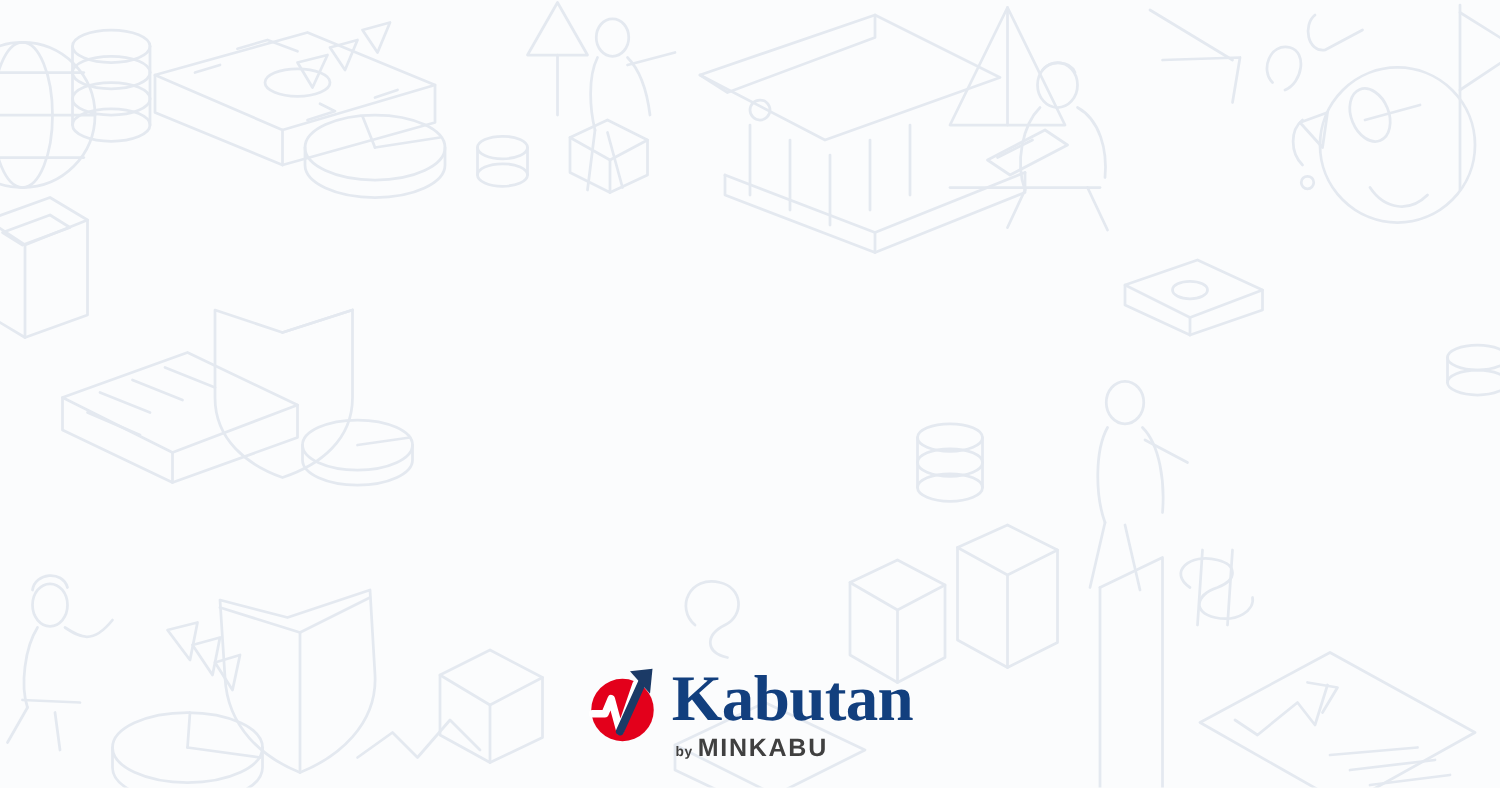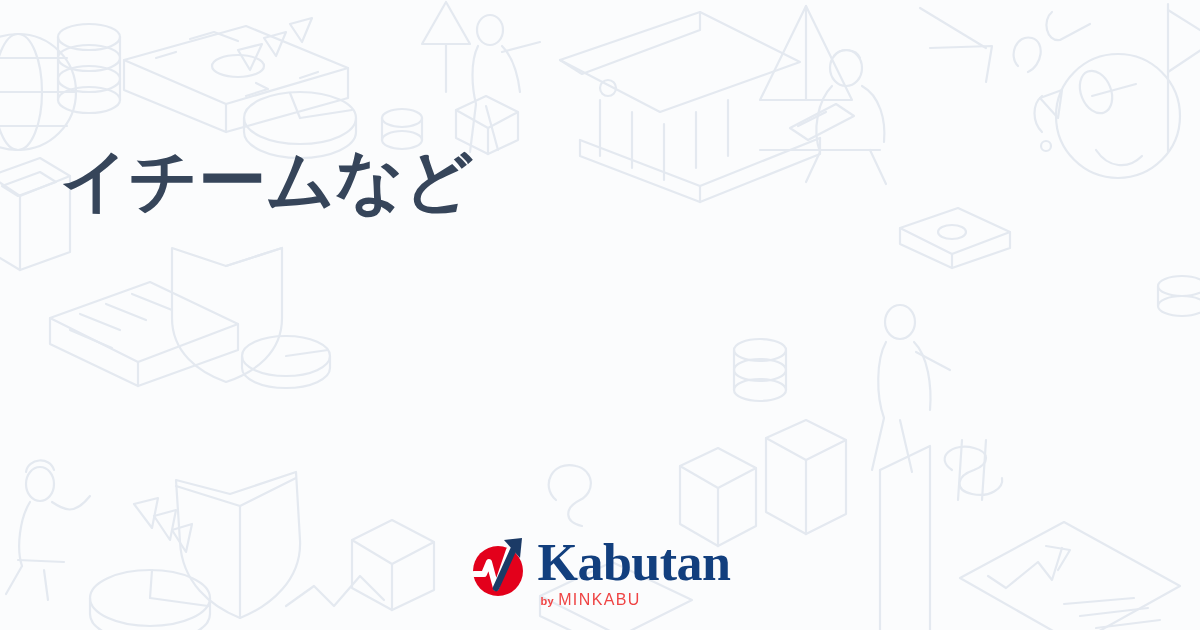--- a/index.html
+++ b/index.html
@@ -92,34 +92,34 @@
     color: #123f7e;
     letter-spacing: -0.5px;
   }
   #logo-byline {
     margin-top: 3px;
     margin-left: 3px;
     font-family: "Liberation Sans", sans-serif;
     font-size: 13px;
     font-weight: bold;
     letter-spacing: 1.1px;
-    color: #ef4444;
+    color: #404040;
     display: flex;
     align-items: baseline;
     gap: 4px;
   }
   #logo-byline .by {
     font-size: 11px;
     letter-spacing: 0.4px;
     font-weight: bold;
   }
   #logo-byline .minkabu {
-    font-size: 16px;
+    font-size: 20px;
     letter-spacing: 1.4px;
-    font-weight: normal;
+    font-weight: bold;
   }
 </style>
 </head>
 <body>
 
 <div id="og-card">
 
   <div id="bg-pattern">
     <svg viewBox="0 0 1200 630" xmlns="http://www.w3.org/2000/svg">
       <g fill="none" stroke="#e4e9f0" stroke-width="2.2" stroke-linejoin="round" stroke-linecap="round">
@@ -388,21 +388,20 @@
           <path d="M456 110 L486 96 L518 112 L488 128 Z"></path>
           <path d="M456 110 V138 L488 154 V128"></path>
           <path d="M518 112 V140 L488 154"></path>
         </g>
 
       </g>
     </svg>
   </div>
 
   <div id="title-block">
-    <div class="title-line">イチームなど</div>
   </div>
 
   <div id="logo">
     <div id="logo-inner">
 
       <div id="logo-mark">
         <svg viewBox="0 0 62 62" xmlns="http://www.w3.org/2000/svg">
           <circle cx="29" cy="35" r="25" fill="#e3001b"></circle>
           <path d="M5 38 L15 38 L20 26 L27 52 L40 14" fill="none" stroke="#ffffff" stroke-width="6" stroke-linejoin="round" stroke-linecap="round"></path>
           <path d="M27 52 L46 10" fill="none" stroke="#1b3a66" stroke-width="6.5" stroke-linecap="round" stroke-linejoin="round"></path>

